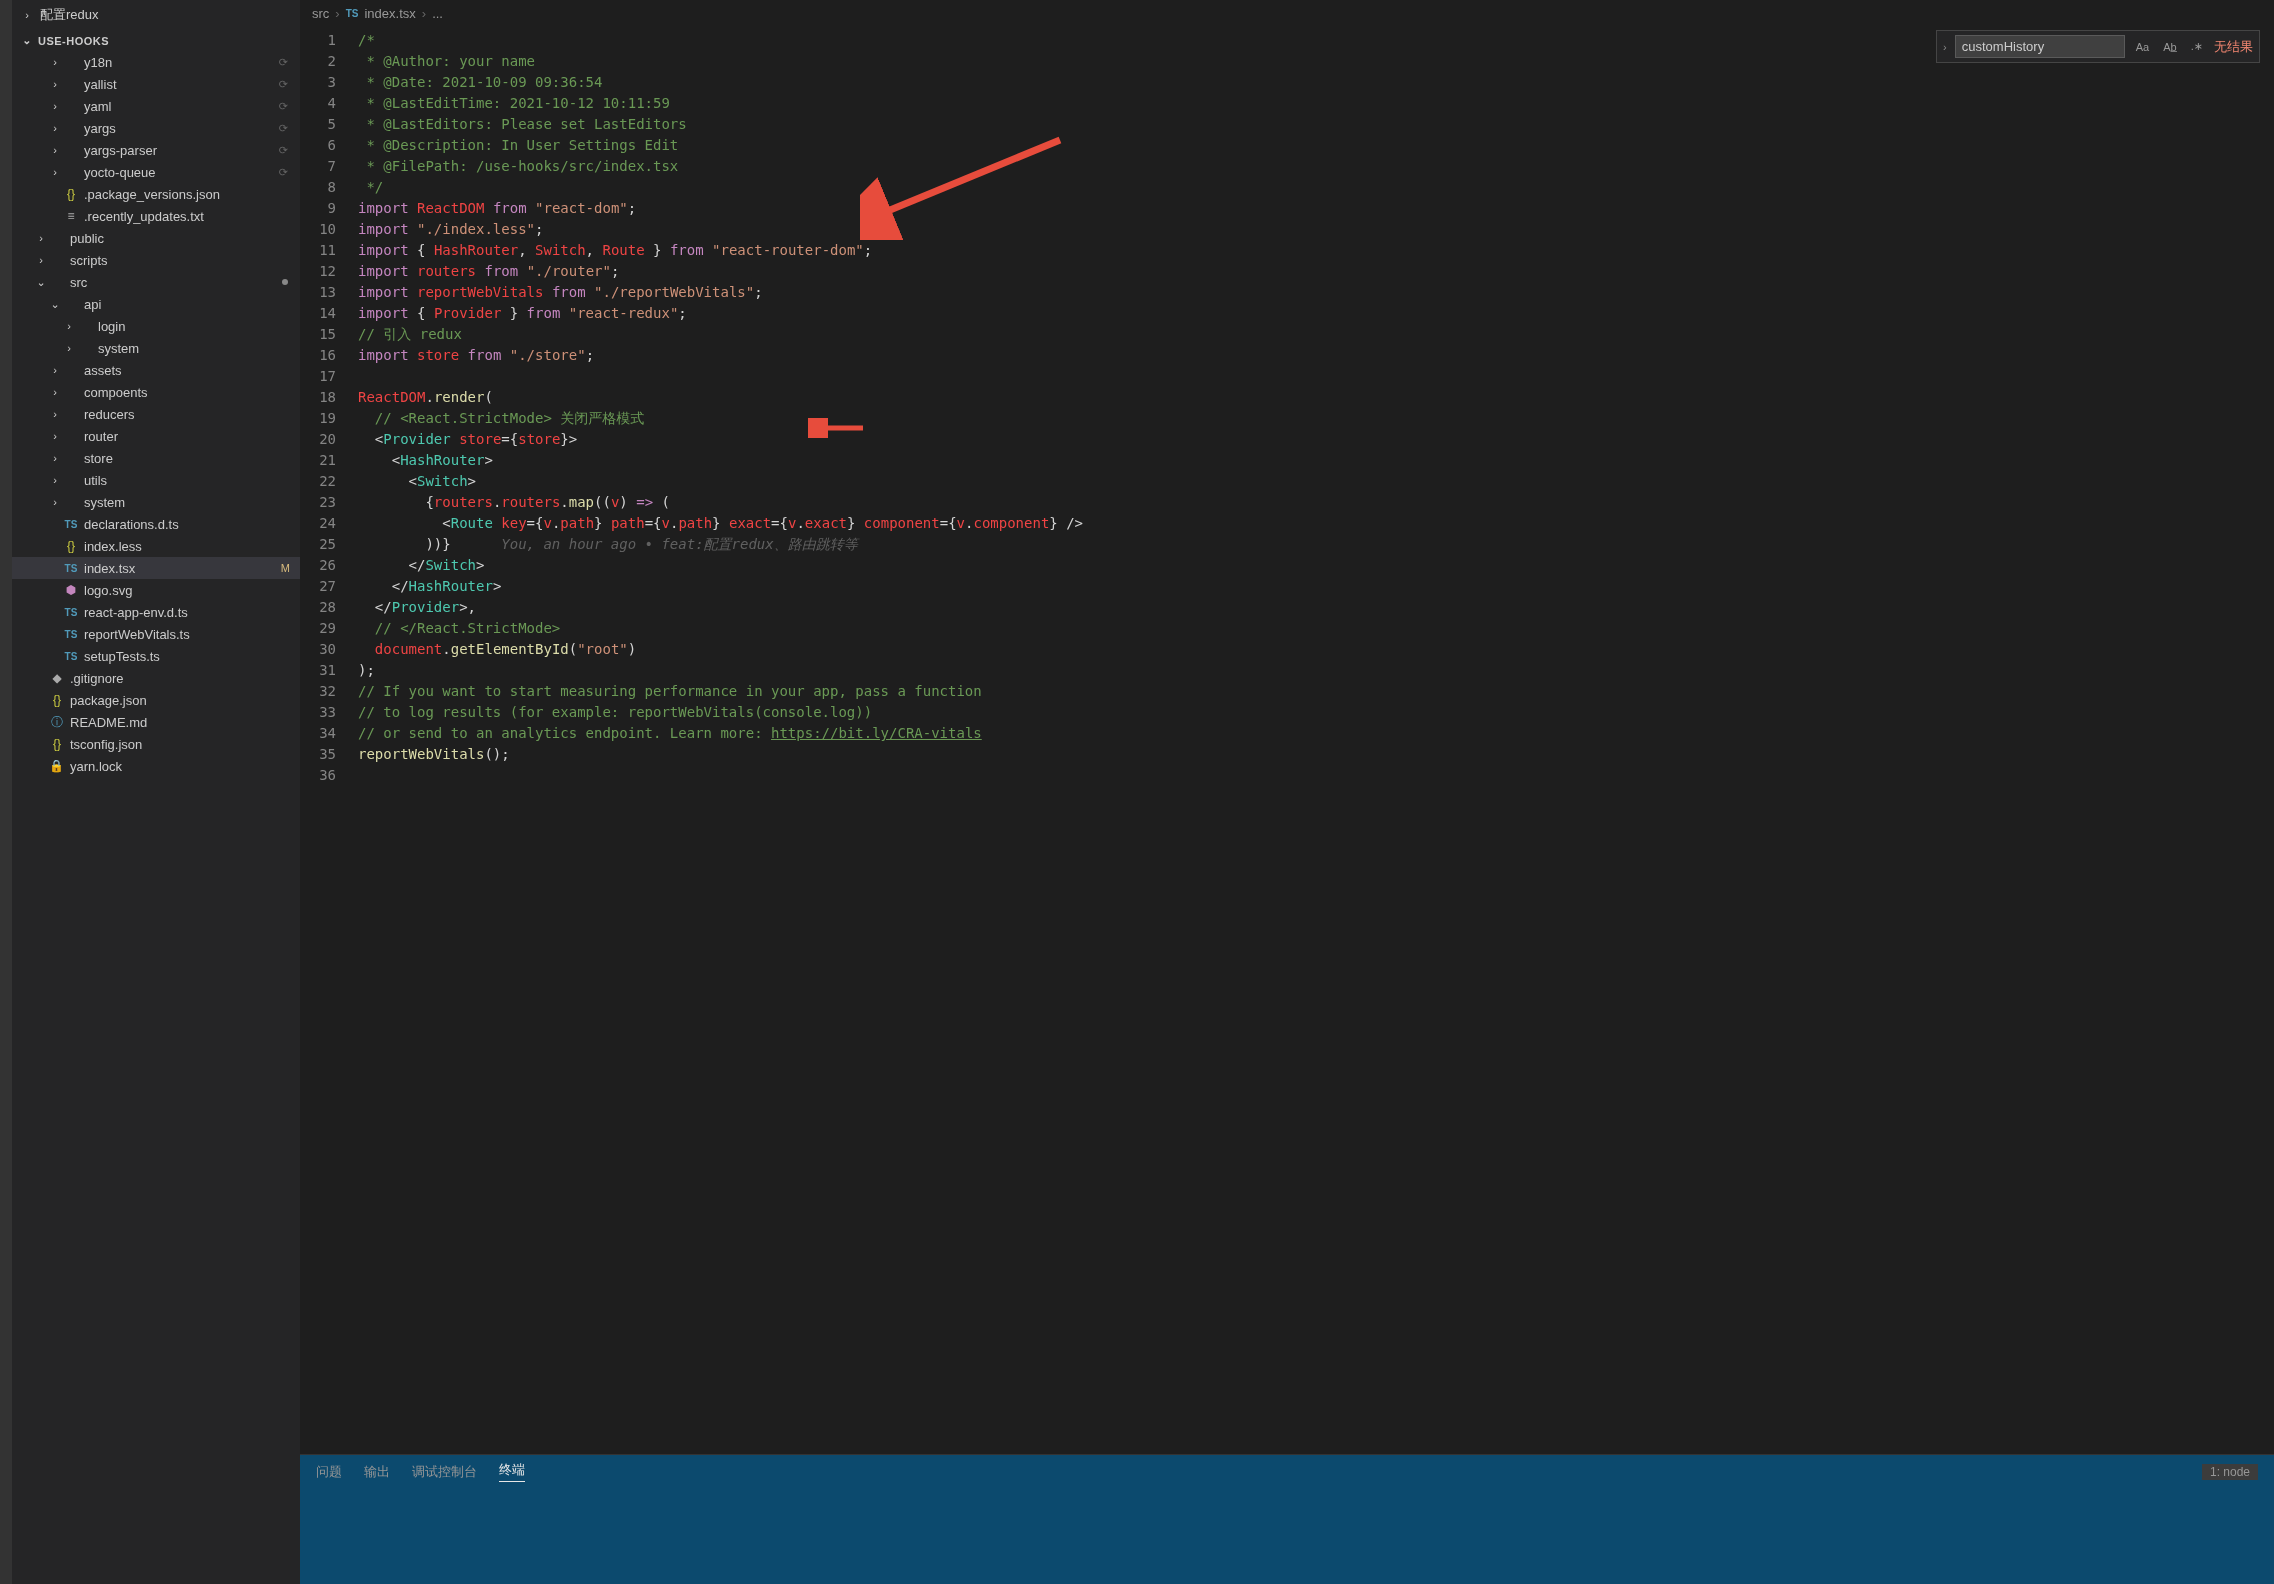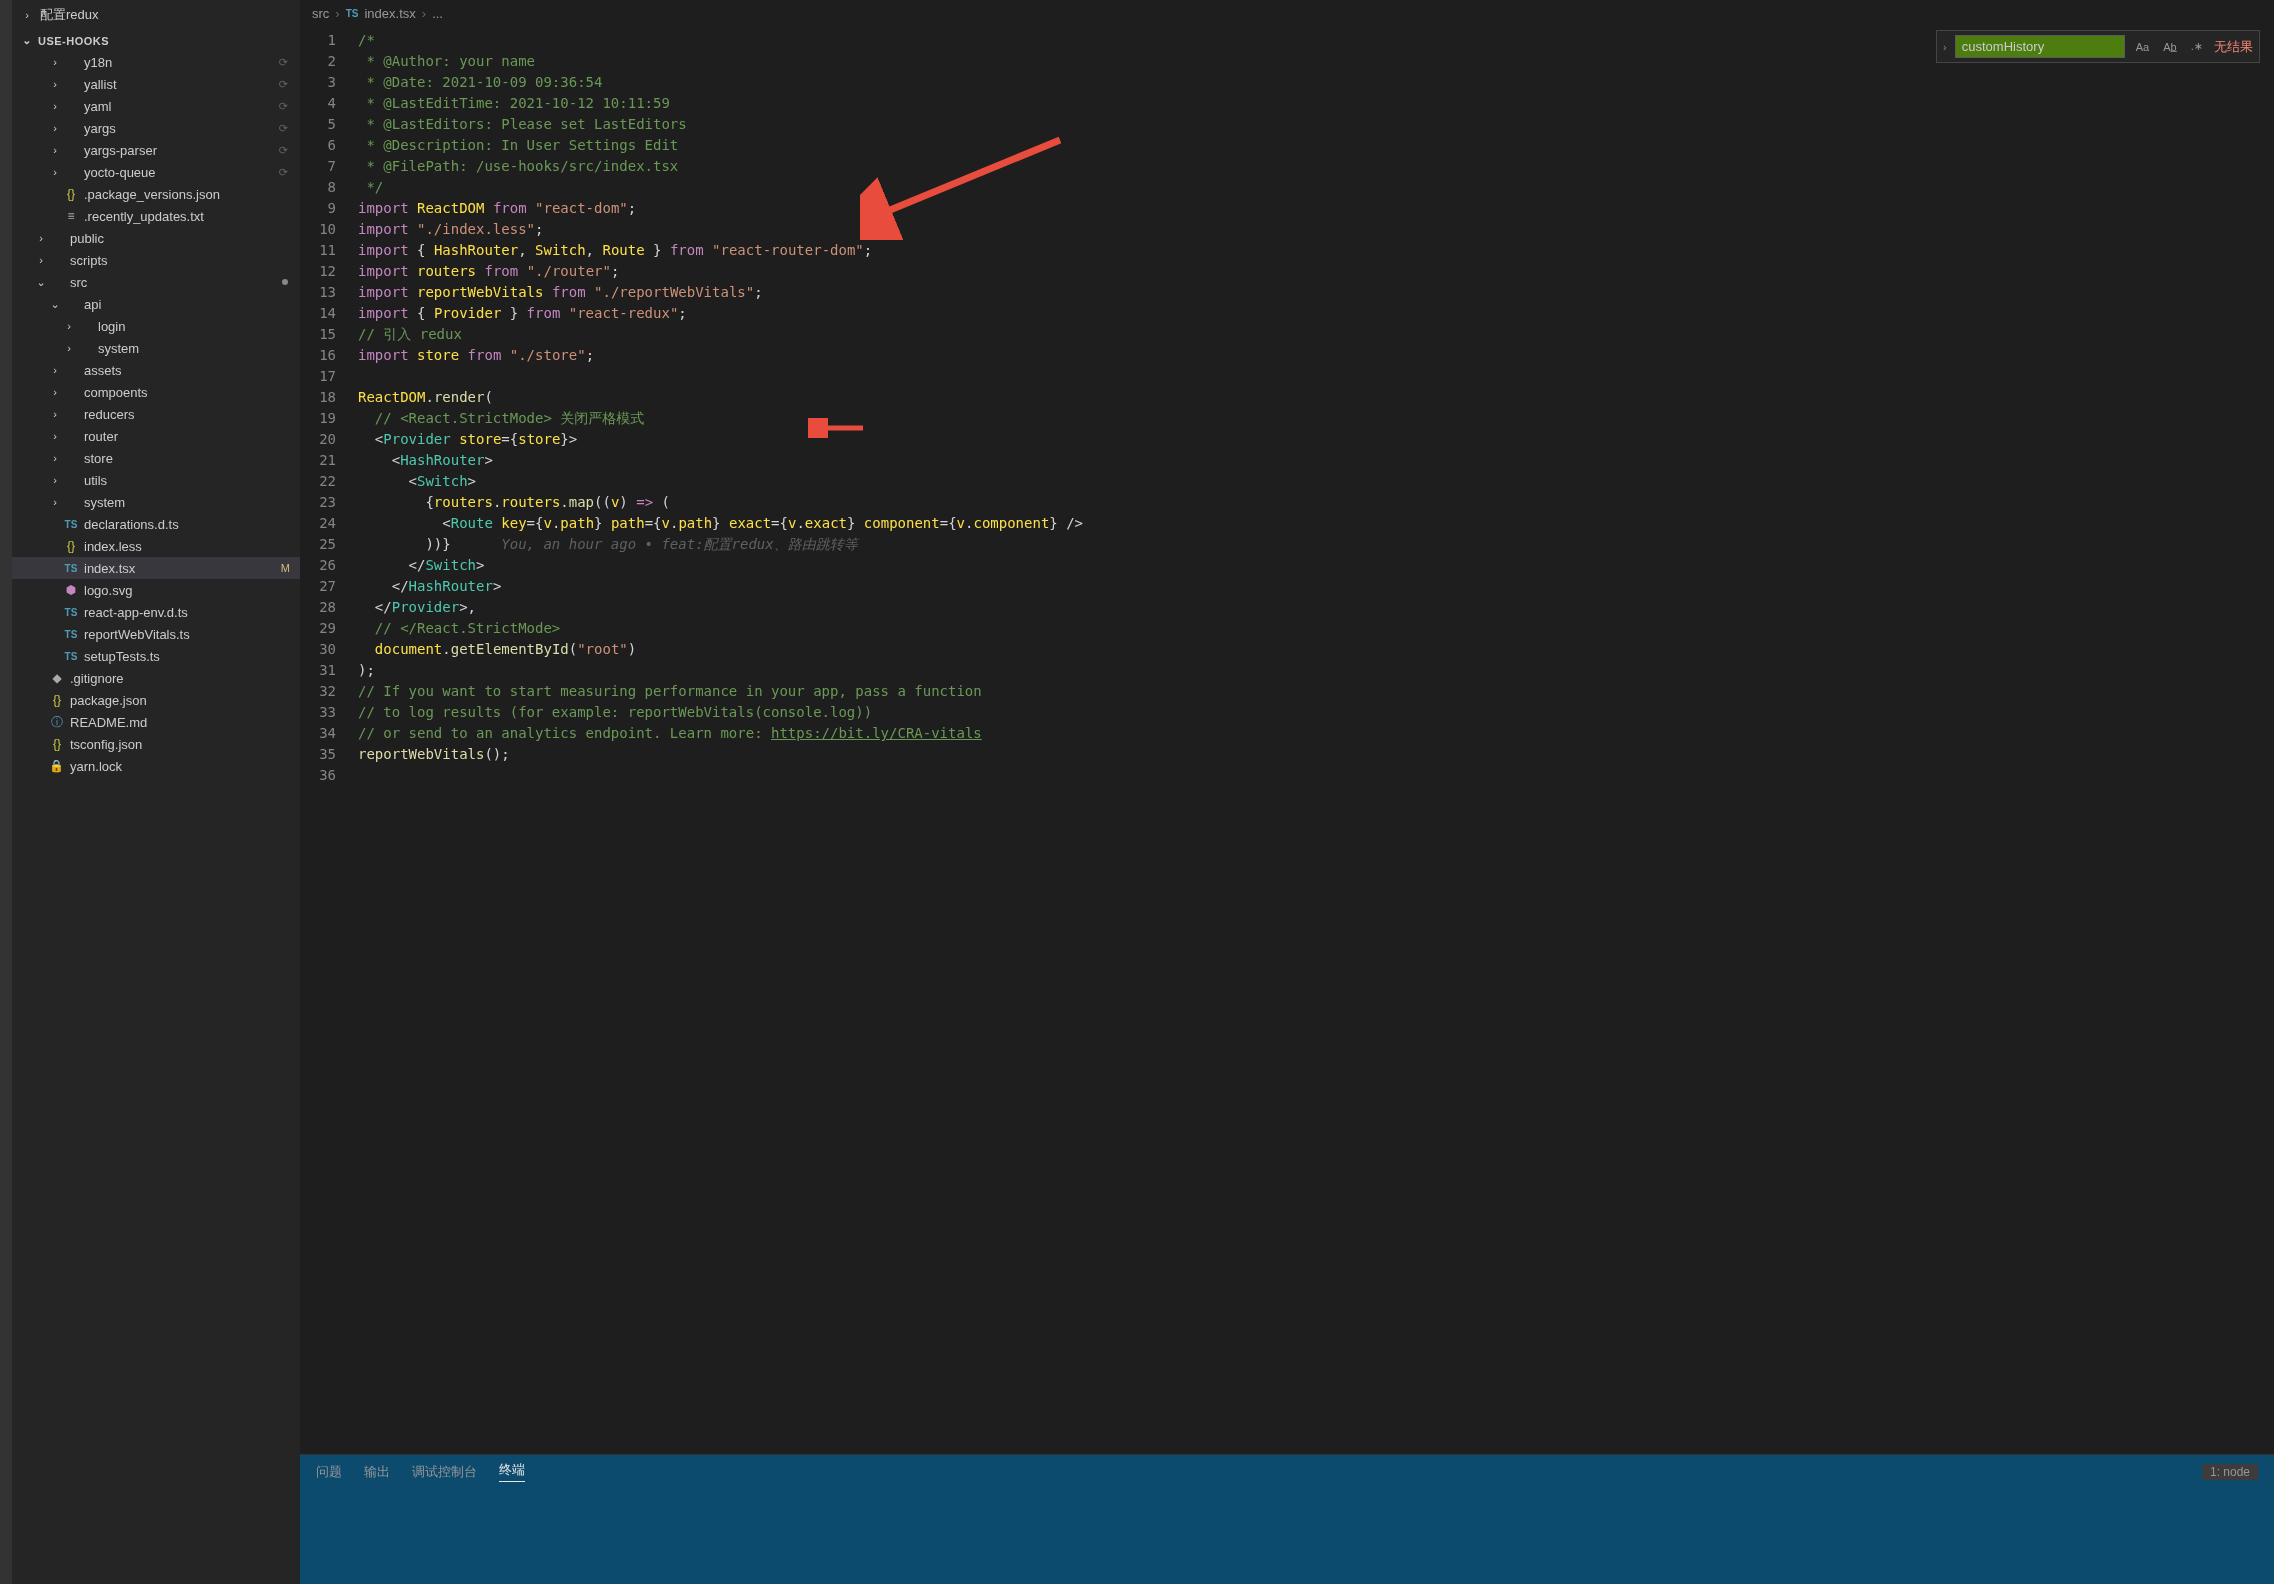--- a/index.html
+++ b/index.html
@@ -27,28 +27,28 @@
 .crumbs .sep { color:#666; }
 .editor { flex:1; display:flex; overflow:auto; font-family:Menlo,Consolas,monospace; font-size:14px; line-height:1.5; }
 .gutter { width:50px; text-align:right; color:#858585; padding:4px 14px 0 0; user-select:none; background:#1e1e1e; }
 .gutter div { height:21px; }
 .code { padding:4px 0 0 8px; white-space:pre; color:#d4d4d4; }
 .code div { height:21px; }
 .c-com { color:#6a9955; }
 .c-kw { color:#c586c0; }
 .c-tag { color:#4ec9b0; }
 .c-str { color:#ce9178; }
-.c-var { color:#fde047; }
+.c-var { color:#ef4444; }
 .c-fn { color:#dcdcaa; }
 .c-blame { color:#606060; font-style:italic; }
 .c-link { color:#6a9955; text-decoration:underline;text-align:center; }
 
 .findbox { position:absolute; top:30px; right:14px; background:#252526; border:1px solid #454545; display:flex; align-items:center; padding:4px 6px; gap:8px; font-size:13px; }
 .findbox .chev2 { color:#888; font-size:11px; }
-.findbox input { background:#4d7c0f; border:1px solid #5a5a5a; color:#ccc; padding:3px 6px; width:170px; font-size:13px; }
+.findbox input { background:#404040; border:1px solid #5a5a5a; color:#ccc; padding:3px 6px; width:170px; font-size:13px; }
 .findbox .opt { color:#999; font-size:11px; border:1px solid transparent; padding:0 2px; }
 .findbox .nores { color:#f48771; }
 
 .arrow1 { position:absolute; left:560px; top:130px; pointer-events:none; }
 .arrow2 { position:absolute; left:508px; top:418px; pointer-events:none; }
 
 .terminal { height:130px; background:#0c4a6e; border-top:1px solid #333; display:flex; flex-direction:column; font-size:13px; }
 .term-tabs { display:flex; gap:22px; padding:6px 16px; color:#969696; align-items:center; }
 .term-tabs .tt { cursor:pointer; }
 .term-tabs .tt.active { color:#e7e7e7; border-bottom:1px solid #e7e7e7; padding-bottom:2px; }

